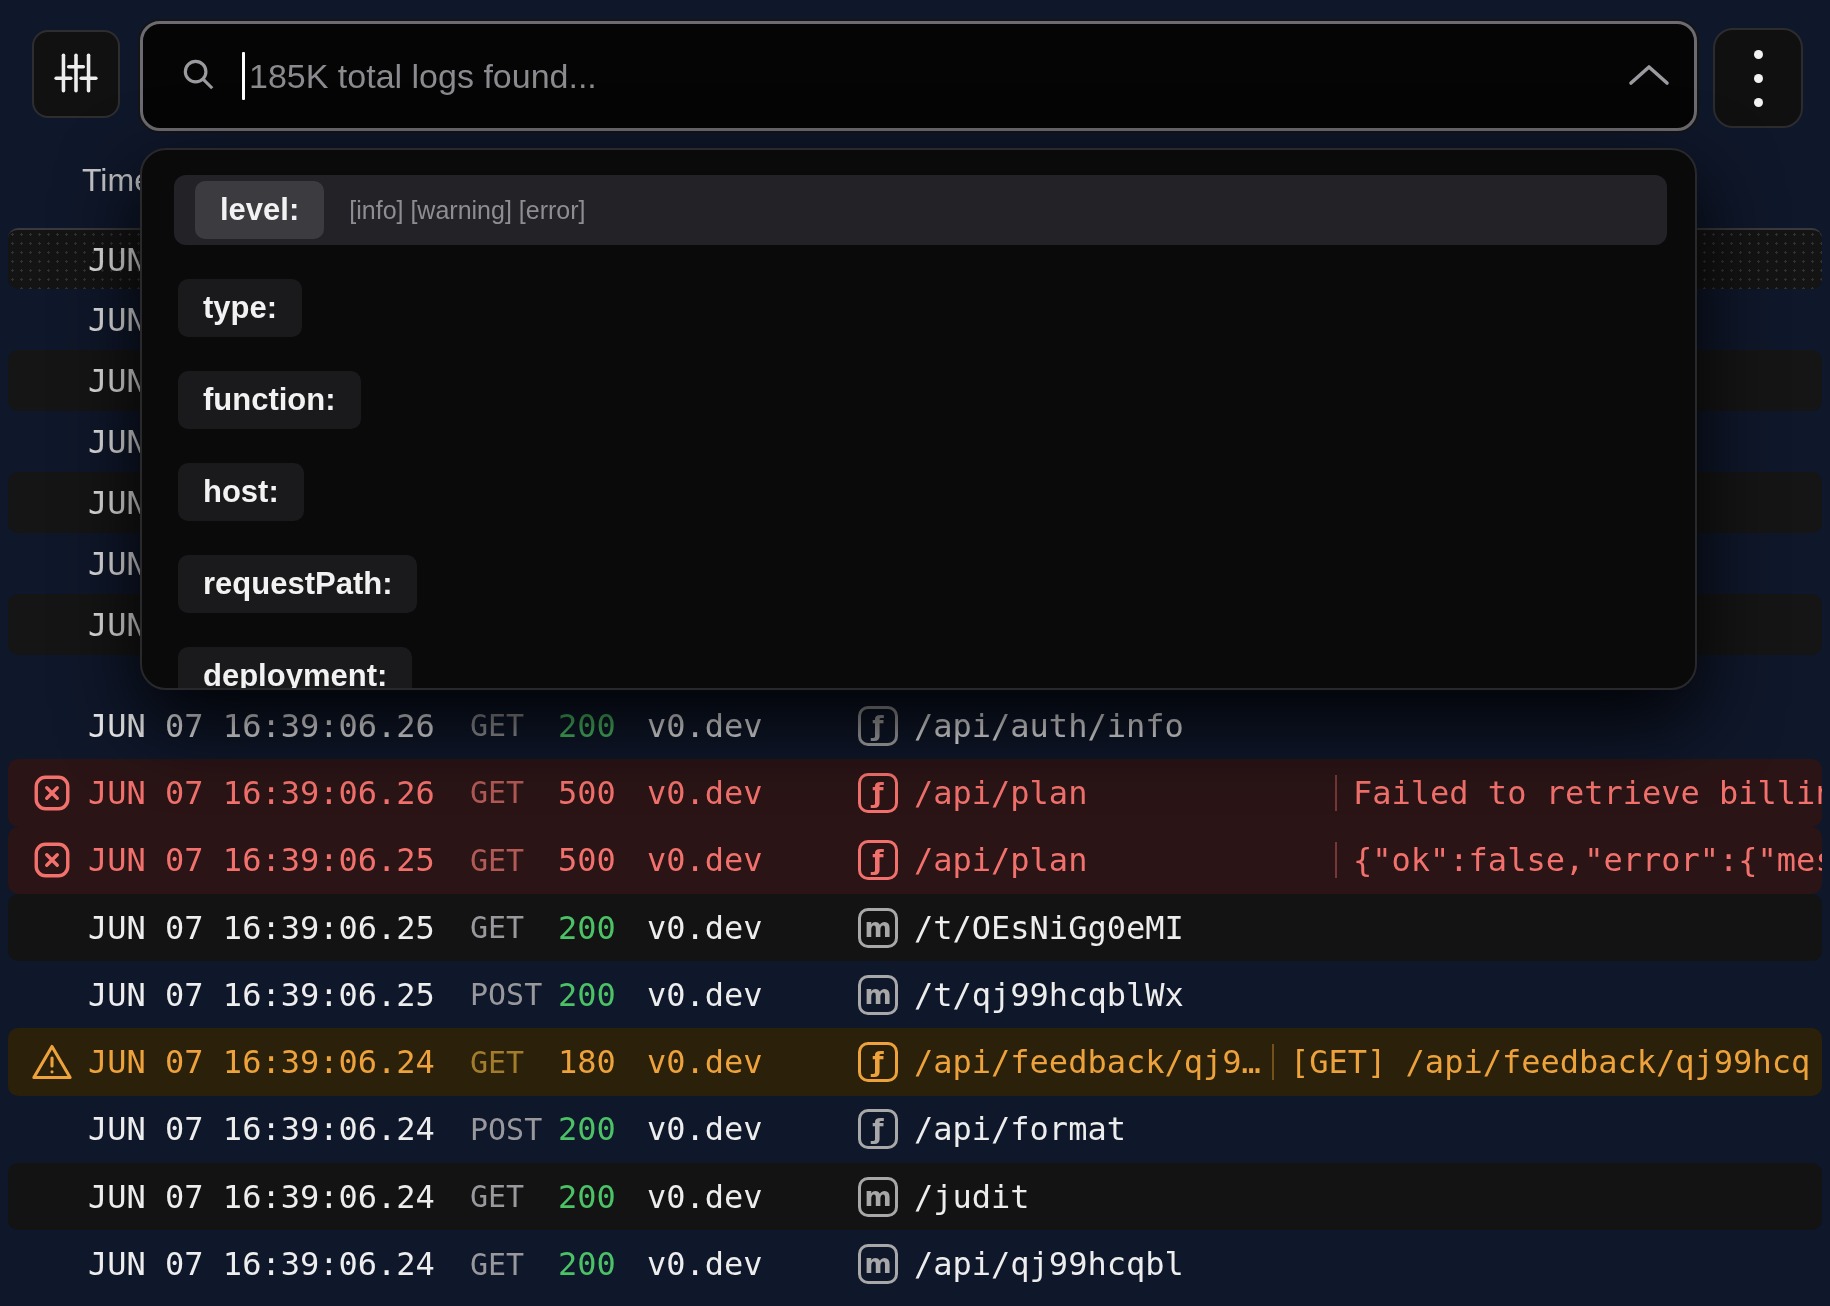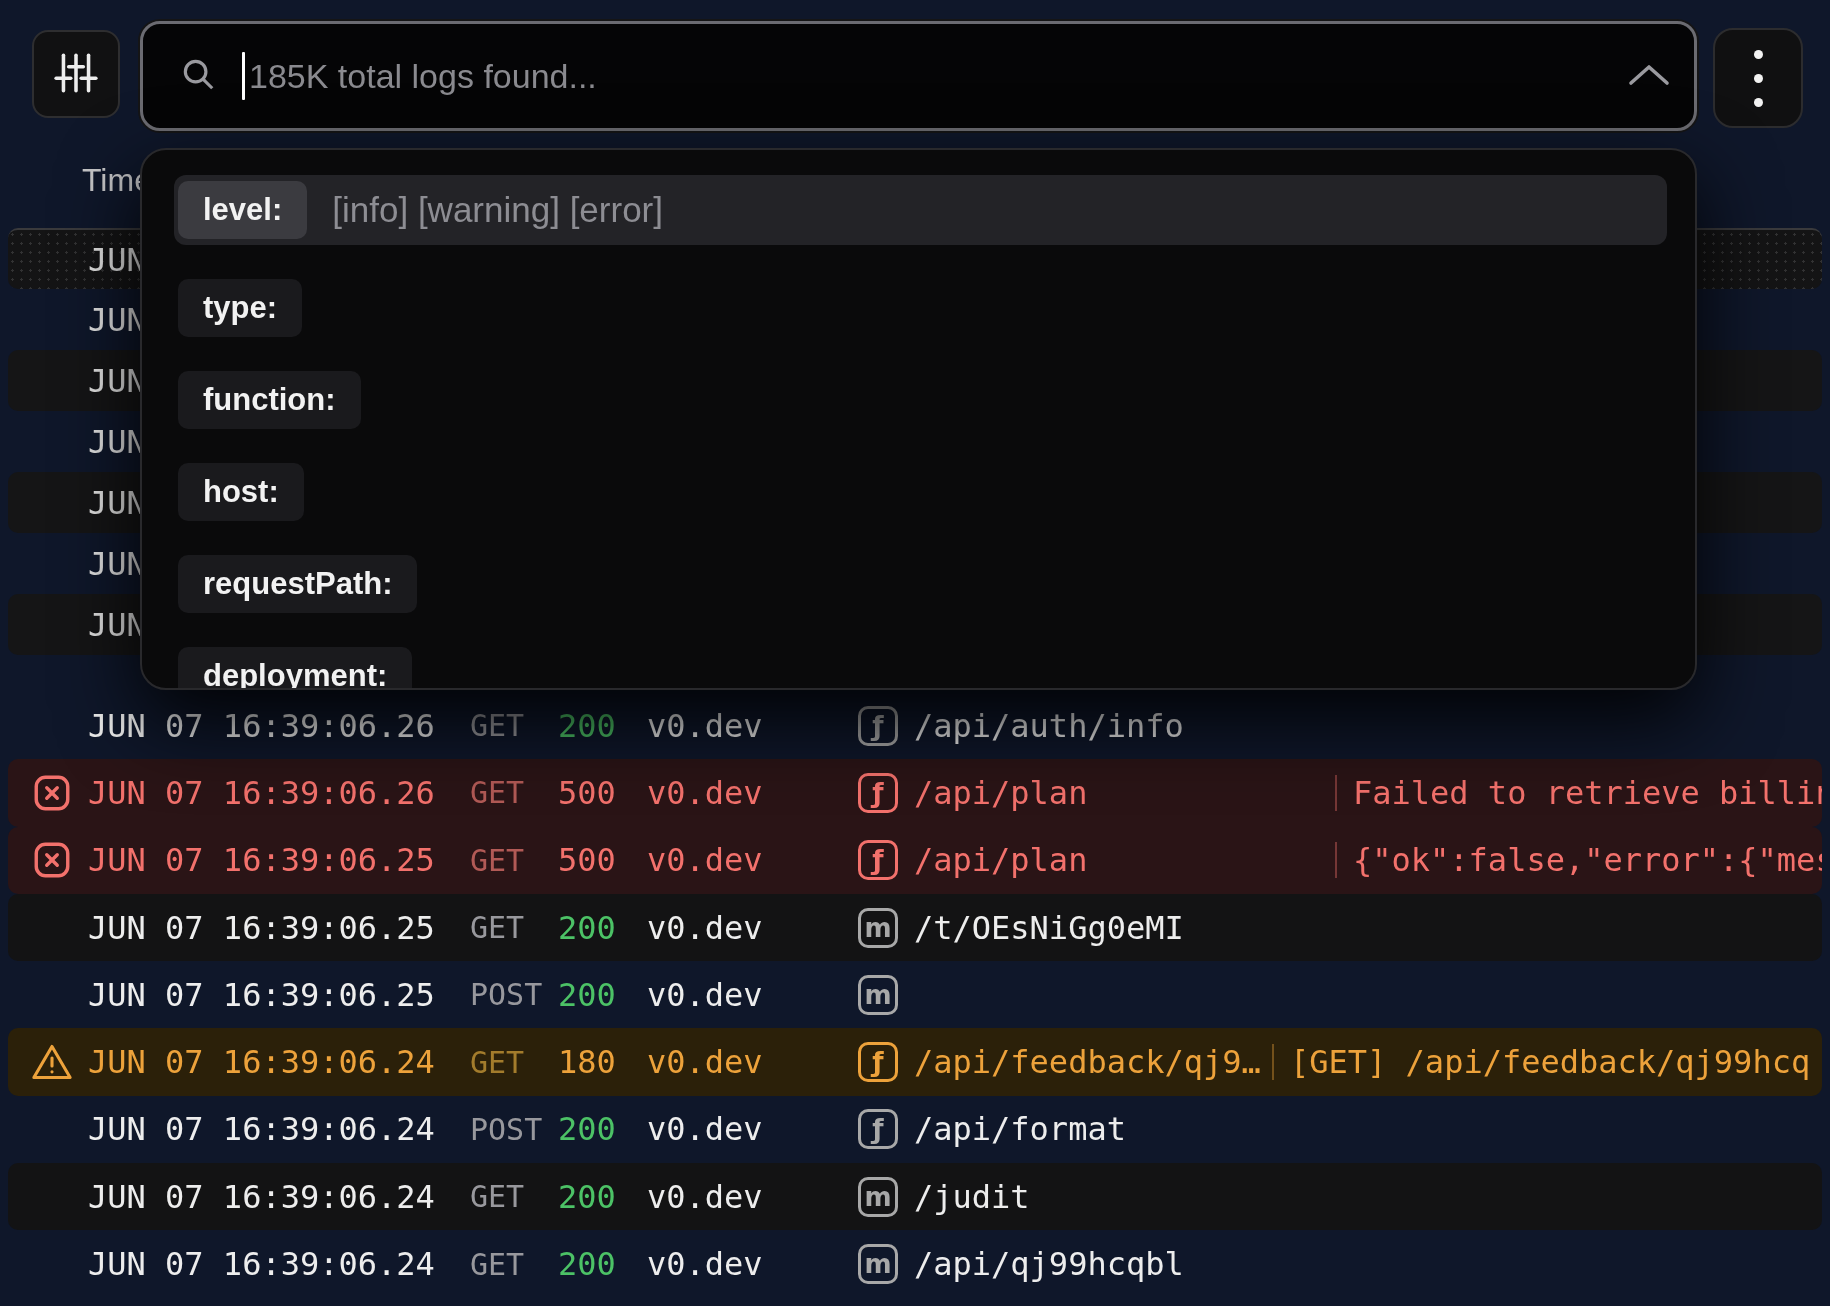--- a/index.html
+++ b/index.html
@@ -107,29 +107,29 @@
   .row.has-msg .msg-sep, .row.has-msg .c-msg { display:block; }
 
   
   .panel {
     position:absolute; left:140px; top:148px; width:1557px; height:542px;
     background:#0a0a0b; border:2px solid #29292c; border-radius:26px;
     overflow:hidden; z-index:10; box-shadow:0 30px 80px rgba(0,0,0,0.9);
   }
   .sug-row-hl {
     margin:25px 28px 0 32px; height:70px; background:#232327; border-radius:12px;
-    display:flex; align-items:center; padding-left:4px; cursor:pointer;
+    display:flex; align-items:center; padding-left:21px; cursor:pointer;
   }
   .pill {
     background:#1a1a1d; border-radius:10px; padding:11px 25px;
     font-size:31px; font-weight:700; color:#f2f2f2; display:inline-block;
     cursor:pointer;
   }
   .sug-row-hl .pill { background:#3b3b40; }
-  .sug-hint { margin-left:25px; font-size:35px; color:#8d8d93; }
+  .sug-hint { margin-left:25px; font-size:25px; color:#8d8d93; }
   .sug-item { margin:34px 0 0 36px; }
 </style>
 </head>
 <body>
 
 <div class="screen">
 
   <button class="filter-btn">
     <span>
       <svg width="46" height="46" viewBox="0 0 44 44" fill="none" stroke="#ededed" stroke-width="3.4" stroke-linecap="round">
@@ -252,20 +252,21 @@
     <span class="c-path">/t/OEsNiGg0eMI</span>
 
   </div>
       <div class="row mono">
 
     <span class="c-ts">JUN 07 16:39:06.25</span>
     <span class="c-method">POST</span>
     <span class="c-status ok">200</span>
     <span class="c-host">v0.dev</span>
     <span class="ricon">m</span>
+    <span class="c-path">/t/qj99hcqblWx</span>
 
   </div>
       <div class="row mono warning has-msg">
 
     <span class="lvl-icon warn" style="display: flex;">
       <svg width="46" height="42" viewBox="0 0 34 30" fill="none" stroke="currentColor" stroke-width="2.4" stroke-linecap="round" stroke-linejoin="round">
         <path d="M17 3 L31 27 L3 27 Z"></path>
         <line x1="17" y1="12" x2="17" y2="18"></line>
         <line x1="17" y1="22.5" x2="17" y2="22.6"></line>
       </svg>

